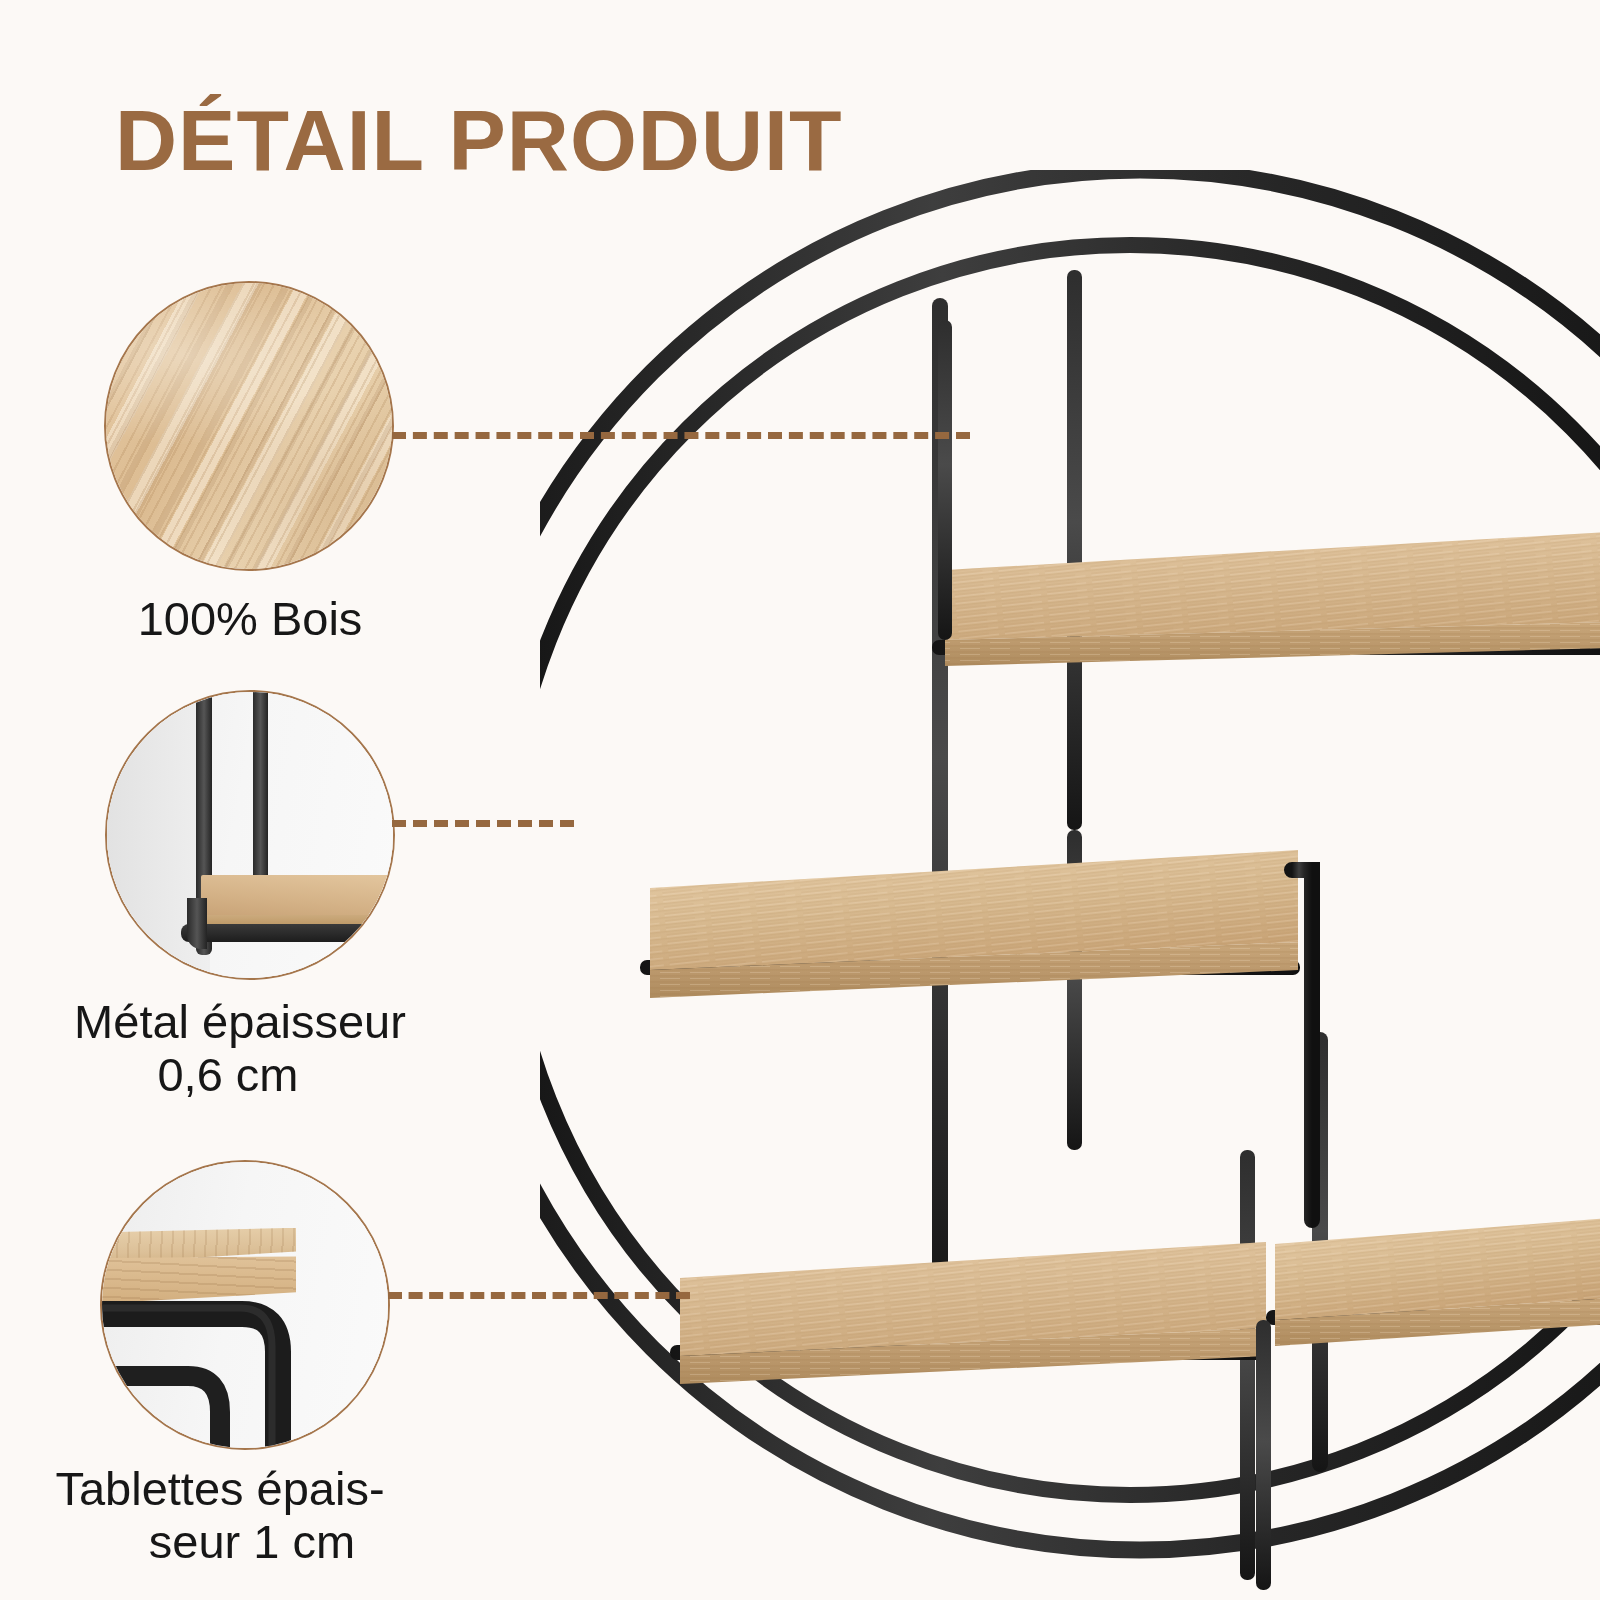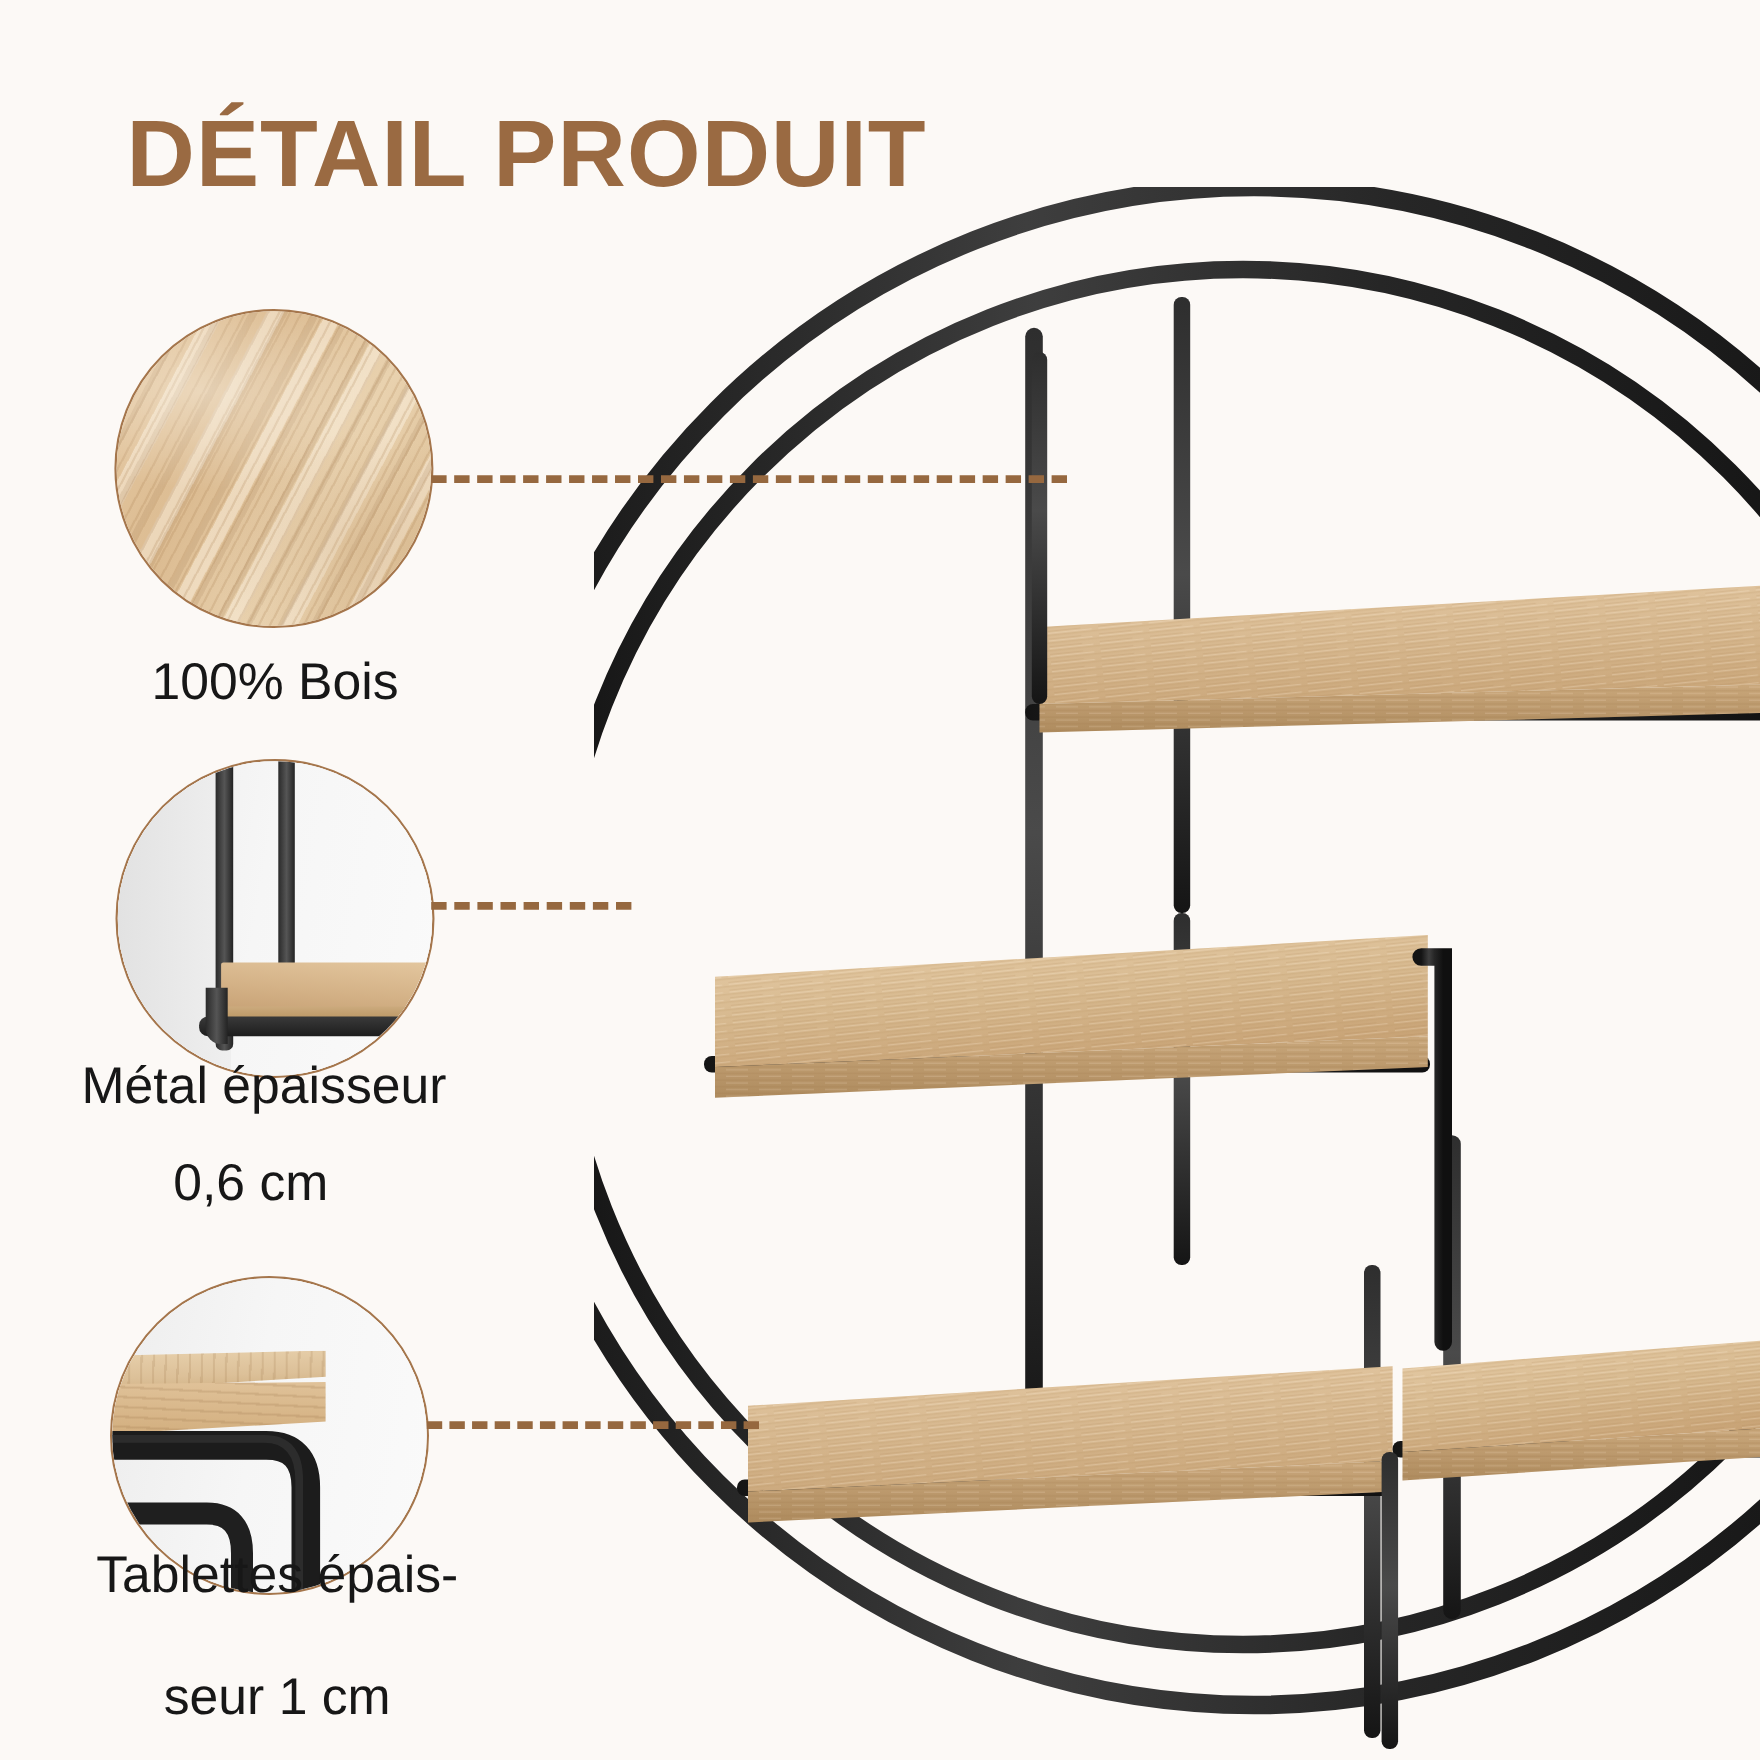--- a/index.html
+++ b/index.html
@@ -204,21 +204,21 @@
 
         <div class="c2-shelf" style="left:33%;top:64%;width:67%;height:16%;"></div>
         <div class="c2-shelf-edge" style="left:33%;top:78%;width:67%;height:5%;"></div>
 
         <div class="c2-rail" style="left:26%;top:81%;width:74%;height:6.5%;"></div>
 
         <div class="c2-post" style="left:28%;top:72%;width:7%;height:18%;border-radius:0 0 0 14px;"></div>
       </div>
     </div>
     <div class="dash" style="left:392px;top:820px;width:182px;"></div>
-    <div class="cap" style="left:20px;top:960px;width:440px;">Métal épaisseur</div>
+    <div class="cap" style="left:20px;top:995px;width:440px;">Métal épaisseur</div>
     <div class="cap" style="left:8px;top:1048px;width:440px;">0,6 cm</div>
   </div>
 
   <div class="callout">
     <div class="circle" style="left:100px;top:1160px;">
       <div class="zoom-photo">
         <div class="zp-bgwall"></div>
 
         <div class="c3-plank-top" style="left:-10%;top:23%;width:78%;height:13%;
              clip-path:polygon(0 14%,100% 0,100% 64%,0 100%);"></div>
@@ -228,17 +228,17 @@
 
         <svg style="position:absolute;inset:0;width:100%;height:100%;" viewBox="0 0 286 286">
           <path d="M-10 152 L140 152 Q176 152 176 190 L176 300" fill="none" stroke="#1C1C1C" stroke-width="26" stroke-linecap="round"></path>
           <path d="M-10 146 L138 146 Q170 146 170 184 L170 300" fill="none" stroke="#3A3A3A" stroke-width="7" opacity=".55"></path>
 
           <path d="M-10 214 L86 214 Q118 214 118 250 L118 310" fill="none" stroke="#1F1F1F" stroke-width="20" stroke-linecap="round"></path>
         </svg>
       </div>
     </div>
     <div class="dash" style="left:388px;top:1292px;width:302px;"></div>
-    <div class="cap" style="left:0px;top:1404px;width:440px;padding-left:32px;">Tablettes épais-</div>
+    <div class="cap" style="left:0px;top:1462px;width:440px;">Tablettes épais-</div>
     <div class="cap" style="left:0px;top:1515px;width:440px;margin-left:32px;">seur 1 cm</div>
   </div>
 
 </div>
 
 </body></html>

